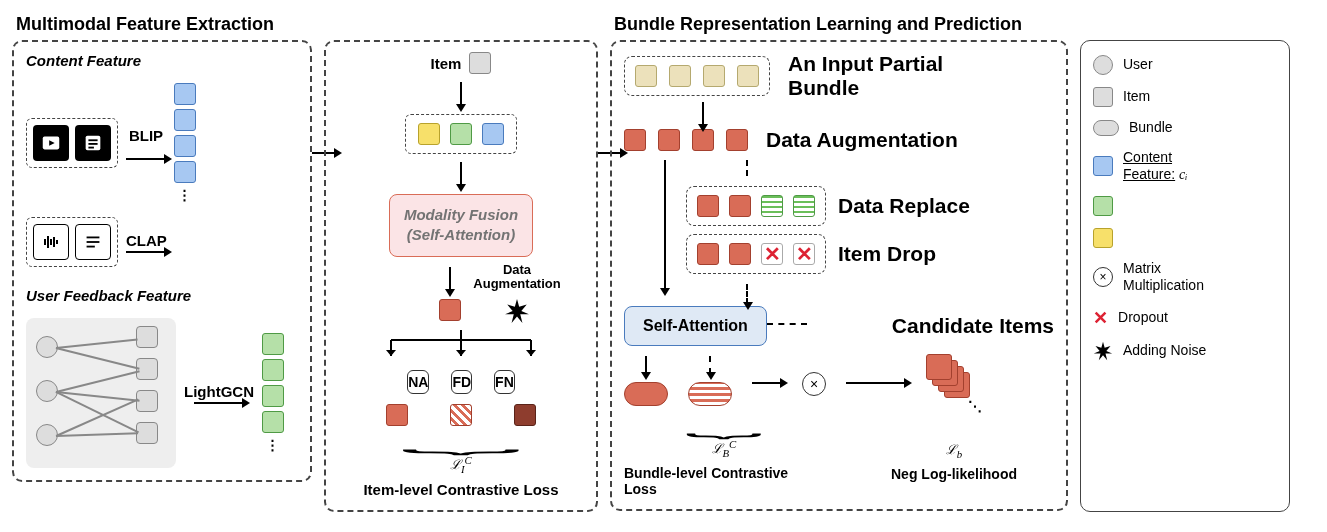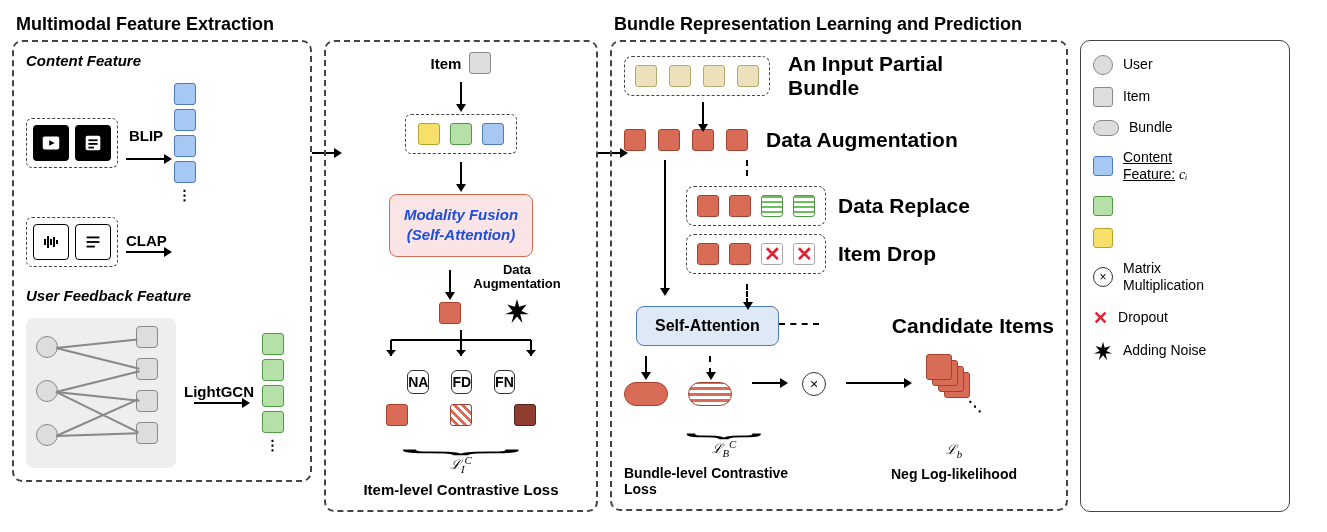--- a/index.html
+++ b/index.html
@@ -64,31 +64,31 @@
   }
   .arrow-down::after {
     content:""; position:absolute; left:50%; bottom:-6px; transform:translateX(-50%);
     border-top:8px solid #000; border-left:5px solid transparent; border-right:5px solid transparent;
   }
   .harrow { position:relative; height:2px; background:#000; width:40px; }
   .varrow { position:relative; width:2px; background:#000; height:24px; margin:2px 0;}
 
   
   .p-mid { width: 274px; }
-  .fusion-box { background:#fbe4e6; border:1.5px solid #d96c57; border-radius:8px; padding:10px 14px; text-align:center; color:#1d4ed8; font-style:italic; font-weight:600; font-size:15px; line-height:1.35;}
+  .fusion-box { background:#fbe4e6; border:1.5px solid #d96c57; border-radius:8px; padding:10px 14px; text-align:center; color:#737373; font-style:italic; font-weight:600; font-size:15px; line-height:1.35;}
   .tag-box { border:1.5px solid #333; border-radius:6px; padding:3px 0; font-weight:700; background:#fff; }
   .brace { font-size:40px; line-height:0.4; transform:scaleX(5) scaleY(0.6); display:inline-block; }
   .loss-label { font-family: 'Cambria Math','STIX', serif; font-size:13px; }
   .loss-desc { font-weight:700; font-size:15px; }
   .splat { width:26px; height:26px; }
 
   
   .p-right { width: 458px; }
   .dash-inner { border:1.5px dashed #444; border-radius:8px; padding:8px 10px; }
-  .sa-box { background:#dfe9f5; border:1.5px solid #4a7bbd; border-radius:8px; padding:10px 18px; font-weight:700; font-size:16px;margin-left:12px; }
+  .sa-box { background:#dfe9f5; border:1.5px solid #4a7bbd; border-radius:8px; padding:10px 18px; font-weight:700; font-size:16px; }
   .capsule { width:44px; height:24px; border-radius:12px; border:1.5px solid #a3402e; }
   .capsule.solid { background:#d96c57; }
   .capsule.striped { background: repeating-linear-gradient(0deg,#fff,#fff 3px,#d96c57 3px,#d96c57 6px);}
   .matmul { width:24px; height:24px; border:1.5px solid #333; border-radius:50%; display:flex; align-items:center; justify-content:center; font-size:14px;}
   .cand-stack { position:relative; width:50px; height:50px; }
   .cand-stack .sq { position:absolute; width:26px; height:26px; }
   .dashed-arrow { position:relative; border:none; border-top:2px dashed #000; }
   .dashed-arrow.harrow { height:0; background:none; }
   .dashed-arrow.varrow { width:0; background:none; border-top:none; border-left:2px dashed #000; }
   .r-label { font-weight:700; font-size:21px; }
@@ -228,21 +228,21 @@
           <div class="sq green"></div>
           <div class="sq blue"></div>
         </div>
         <div class="varrow arrow-down"></div>
 
         <div class="fusion-box">
           <span>Modality Fusion</span><br>
           <span>(Self-Attention)</span>
         </div>
 
-        <div class="row" style="align-items:flex-end;">
+        <div class="row" style="align-items:center;">
           <div style="width:70px;"></div>
           <div class="col">
             <div class="varrow arrow-down"></div>
             <div class="sq red"></div>
           </div>
           <div class="col" style="margin-left:4px;">
             <div class="r-label" style="text-align:center; white-space:pre-line; font-size:13px; line-height:1.15;">Data
 Augmentation</div>
             <svg class="splat" viewBox="0 0 24 24" fill="#000">
                 <polygon points="12,1 14,8 21,6 16,12 23,15 15,15 17,23 12,17 7,23 9,15 1,15 8,12 3,6 10,8"></polygon>

